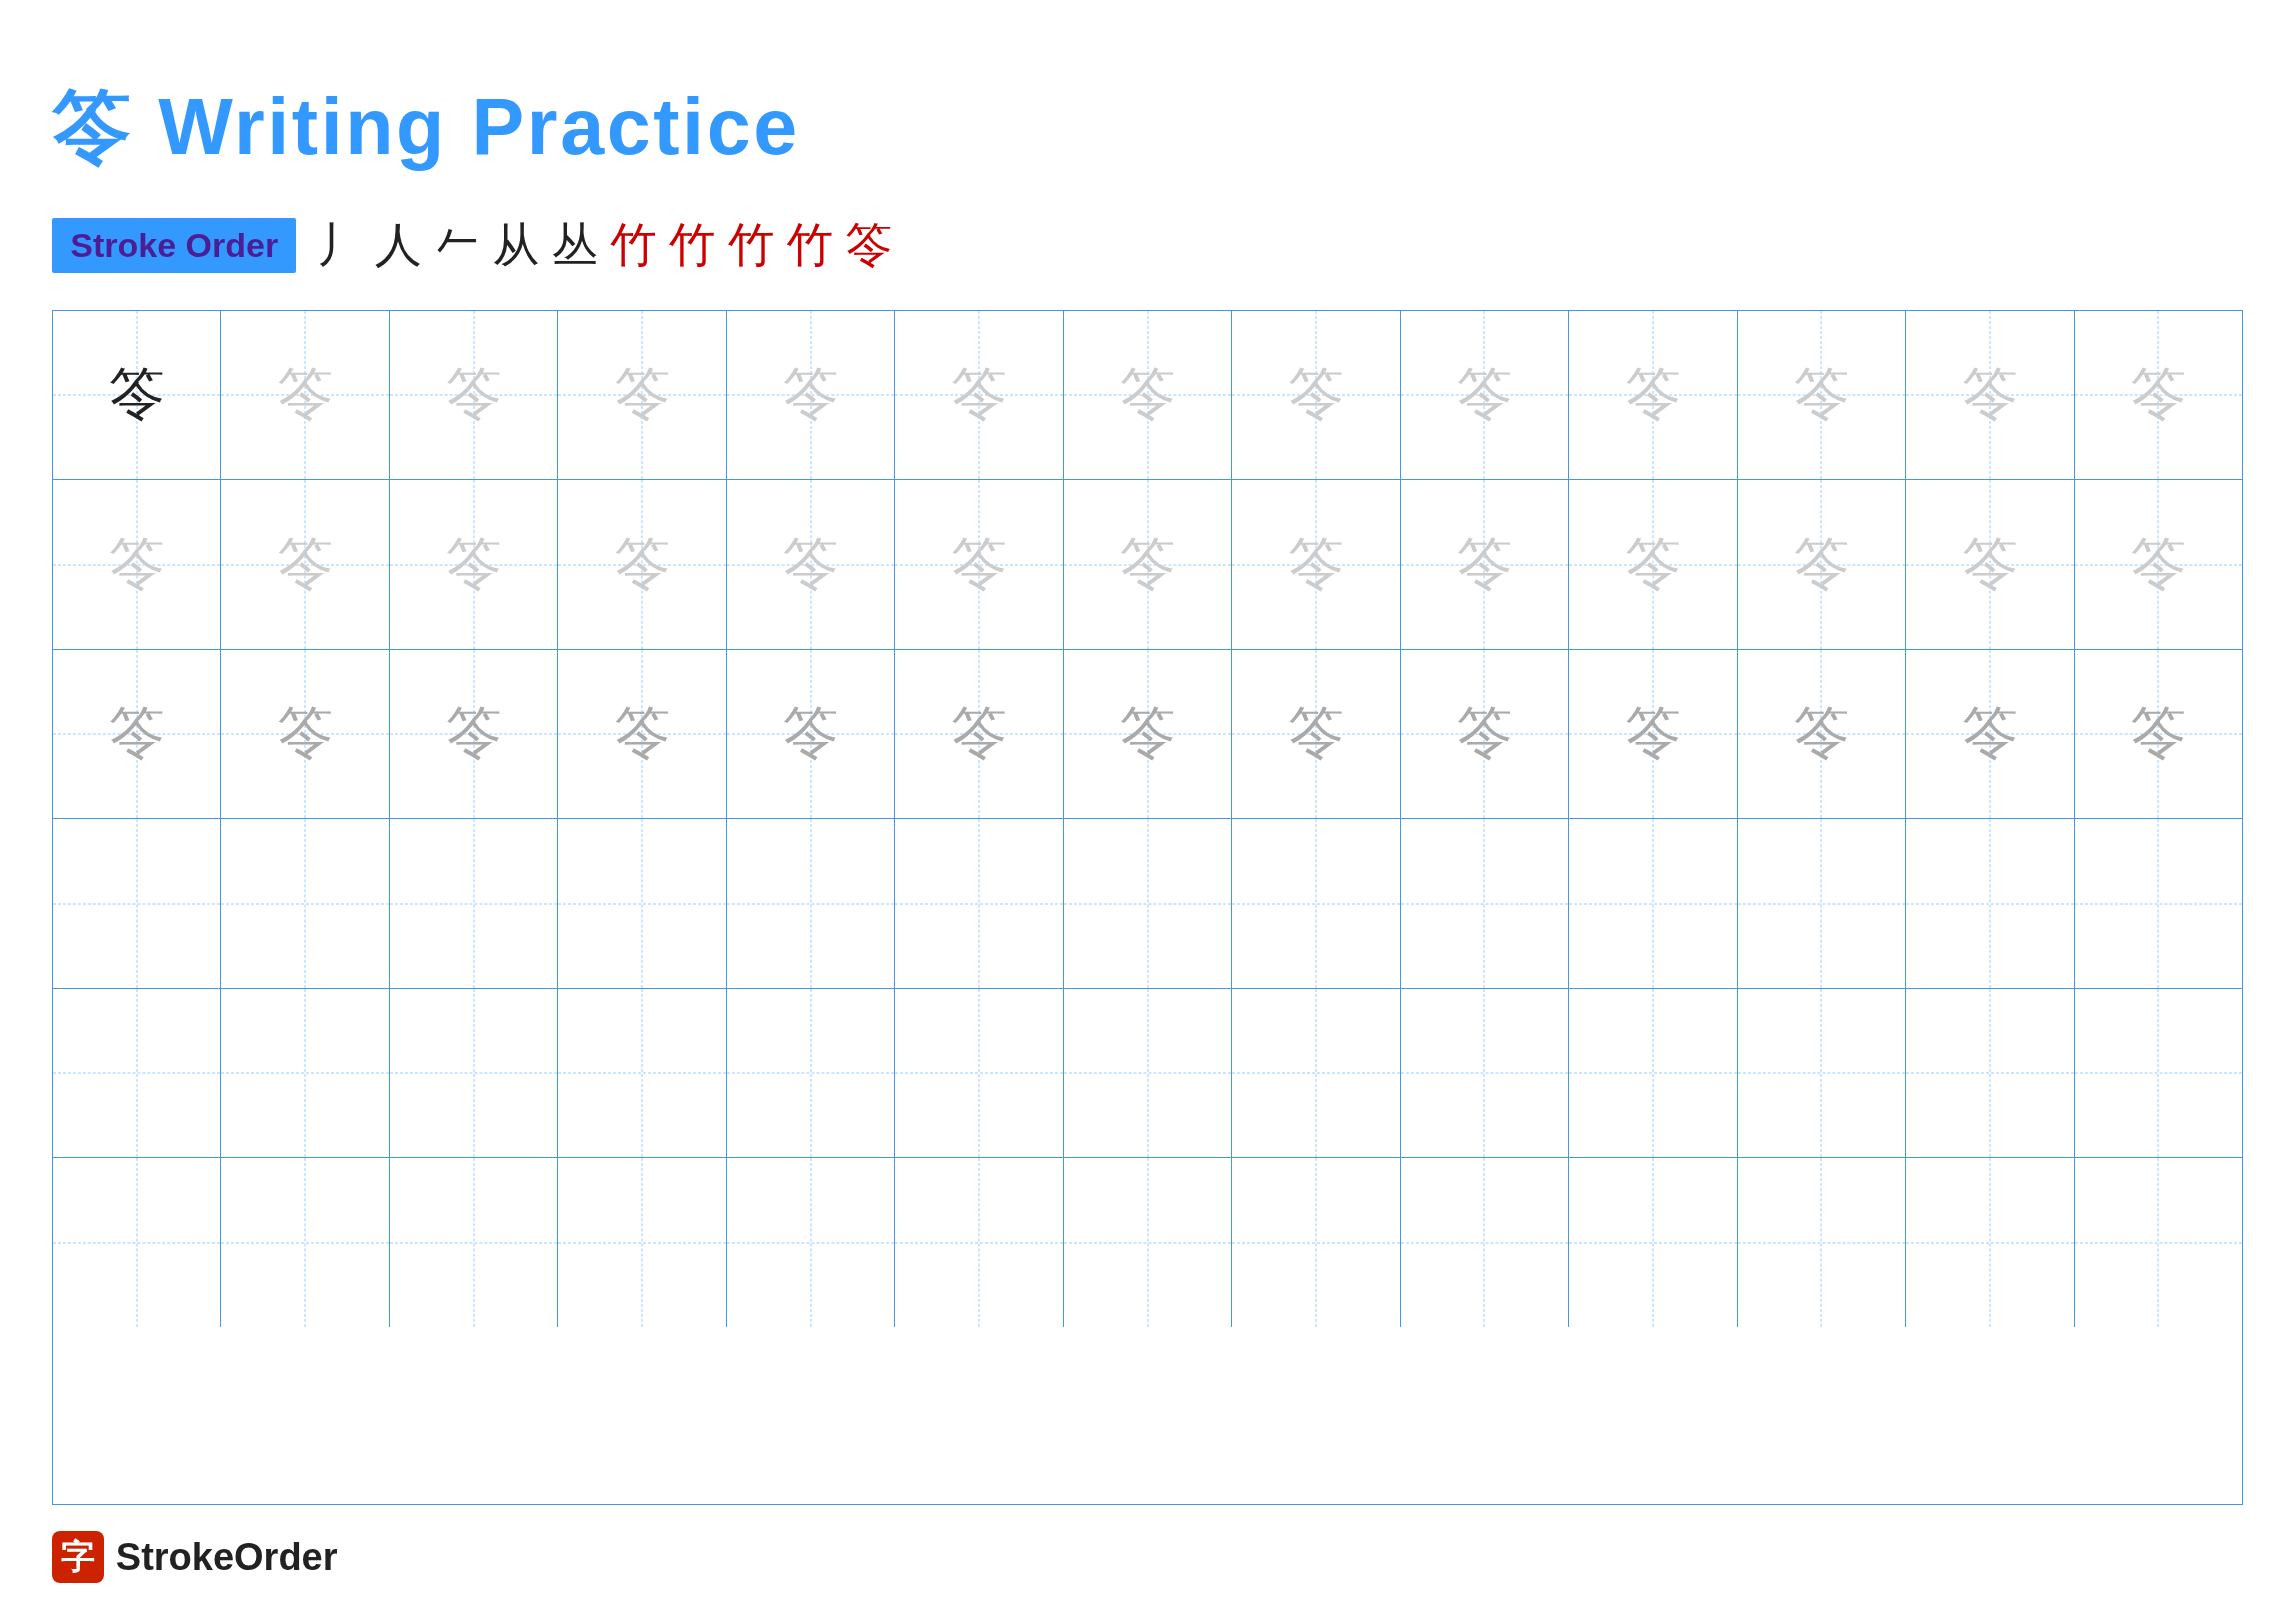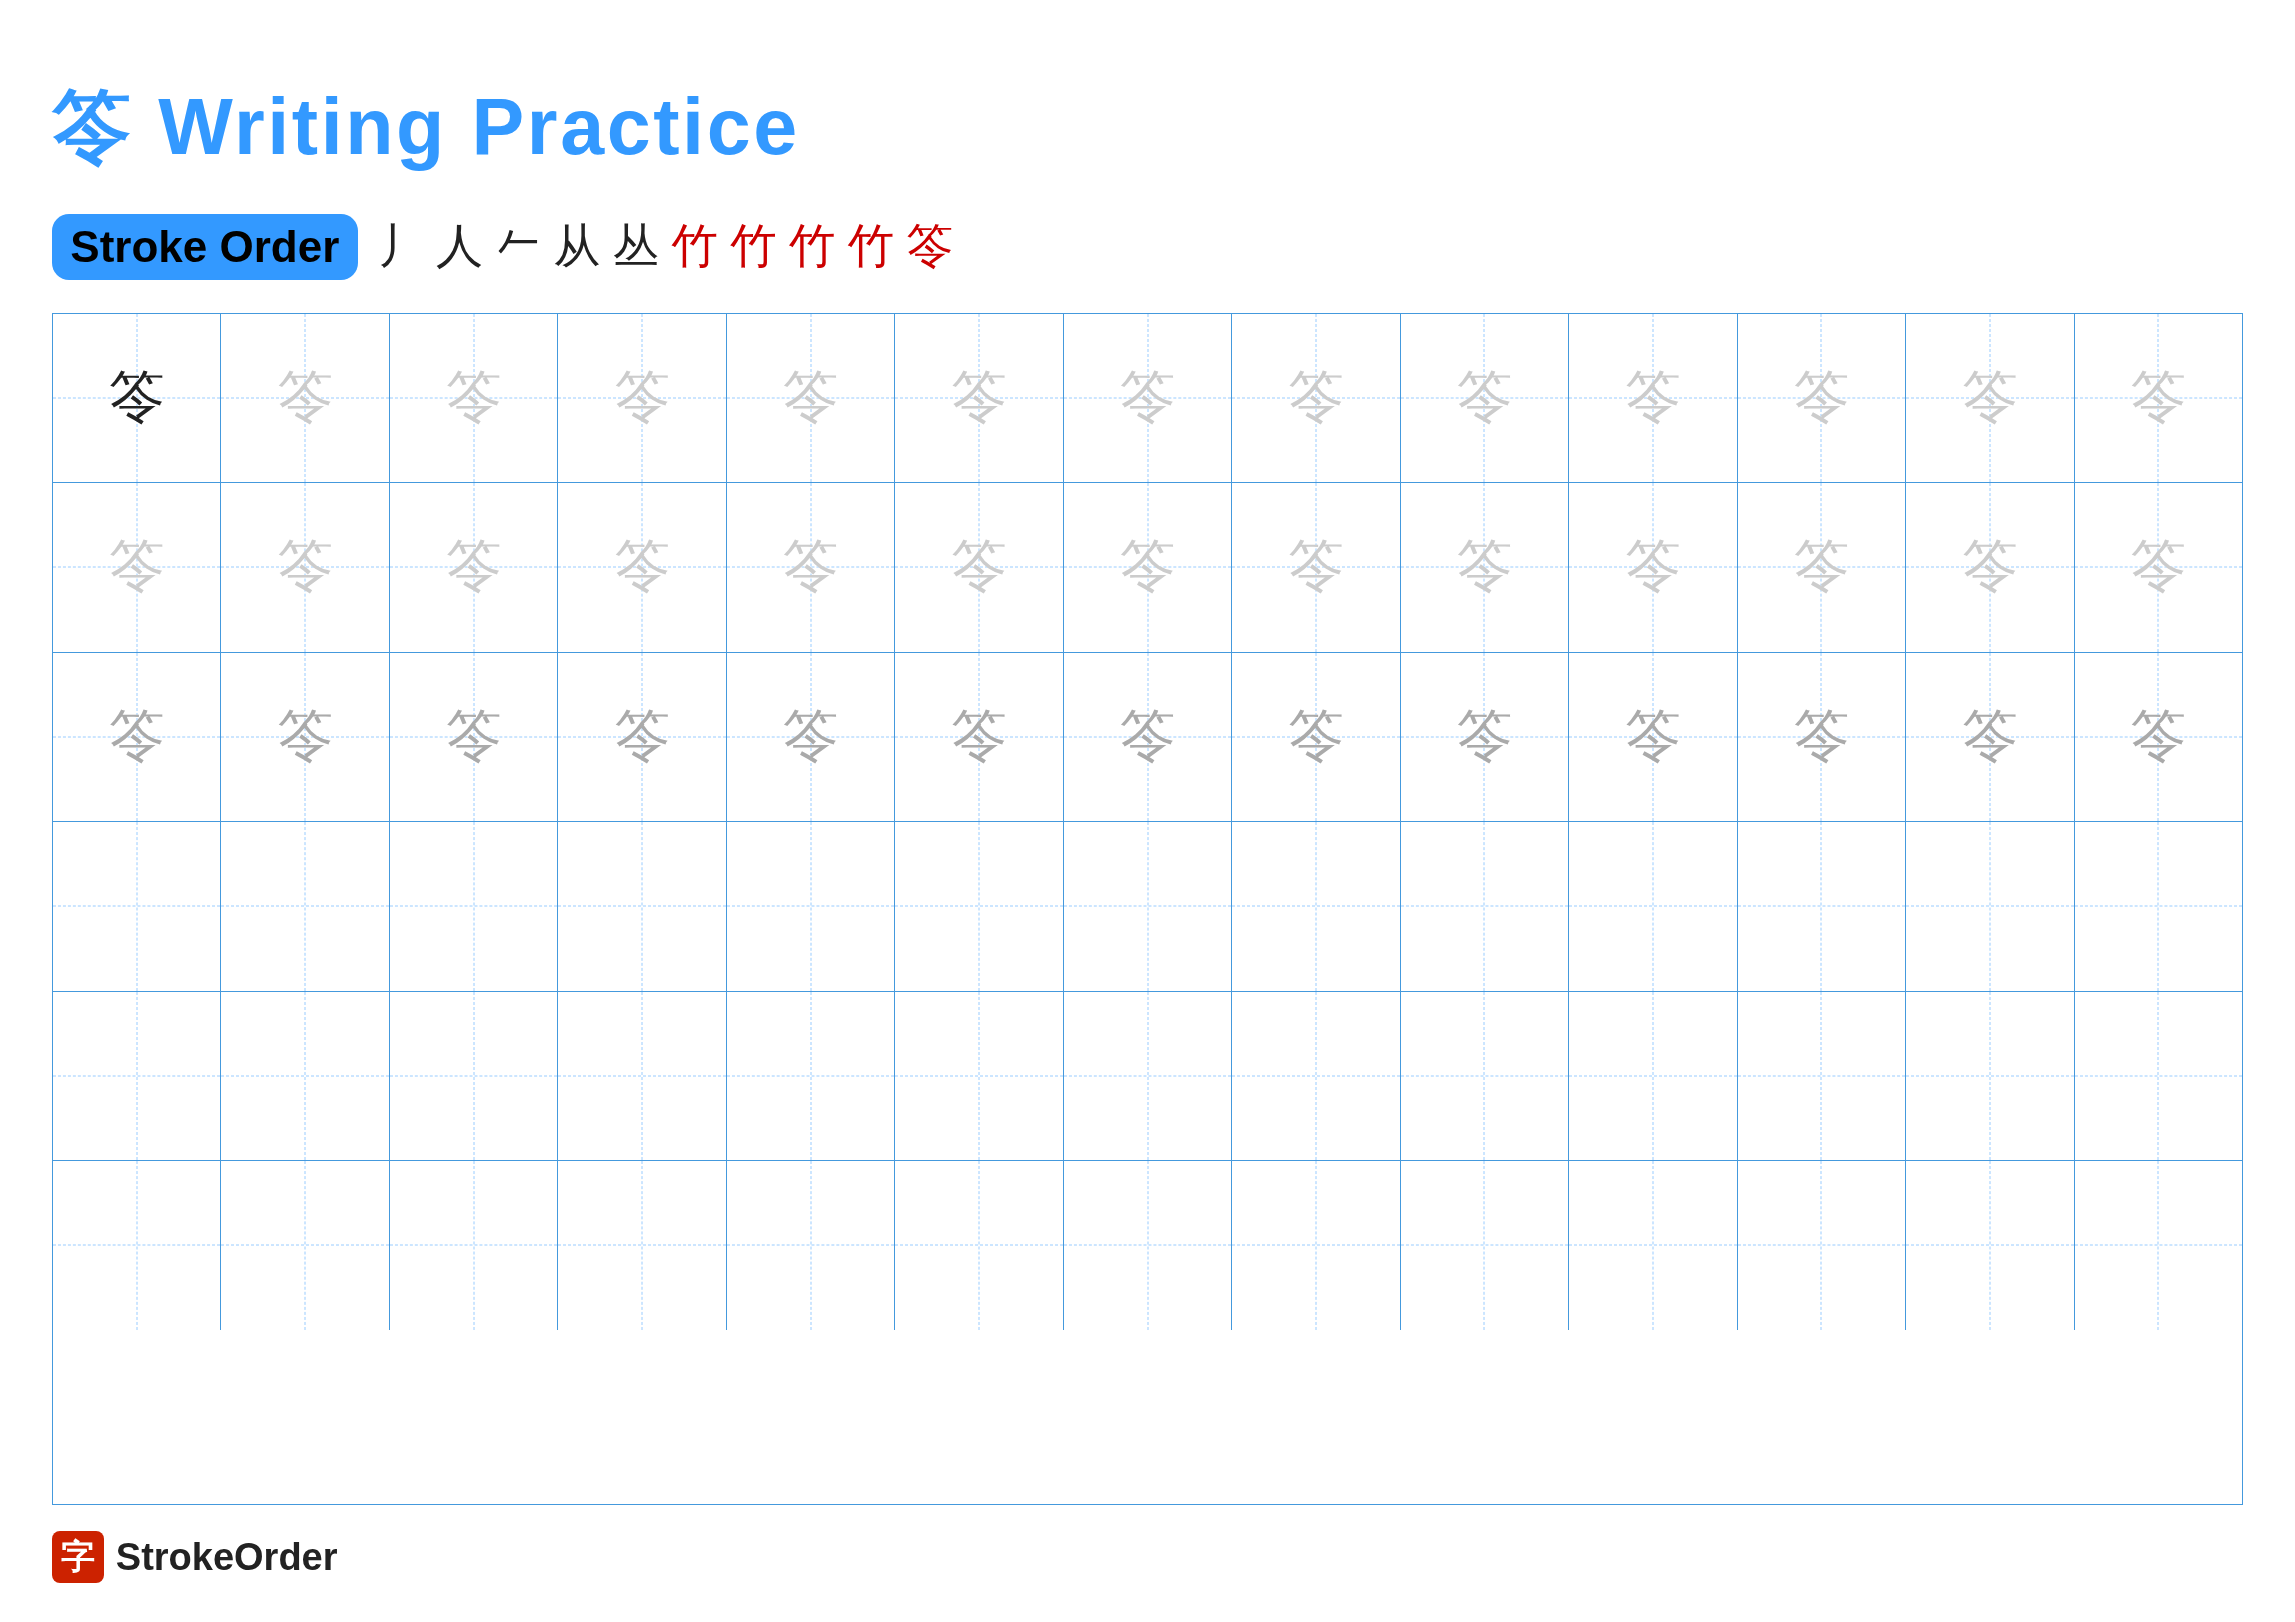--- a/index.html
+++ b/index.html
@@ -35,25 +35,25 @@
     .stroke-order-row {
       display: flex;
       align-items: center;
       width: 100%;
       margin-bottom: 33px;
       gap: 19.6px;
     }
 
     .stroke-order-badge {
       background: #3399ff;
-      color: #000000;
-      font-size: 44px;
+      color: #4c1d95;
+      font-size: 34px;
       font-weight: bold;
       padding: 7.9px 18.3px;
-      border-radius: 17px;
+      border-radius: 2px;
       white-space: nowrap;
     }
 
     .stroke-sequence {
       display: flex;
       align-items: center;
       gap: 11.8px;
       font-size: 47px;
     }
 

